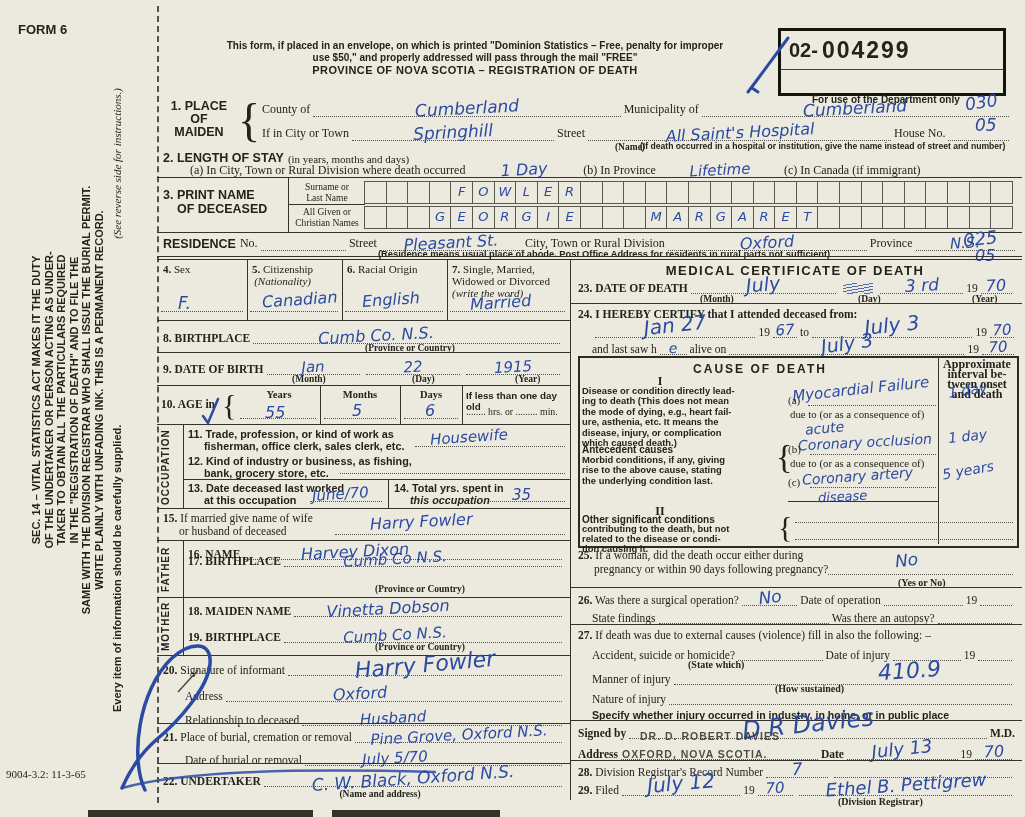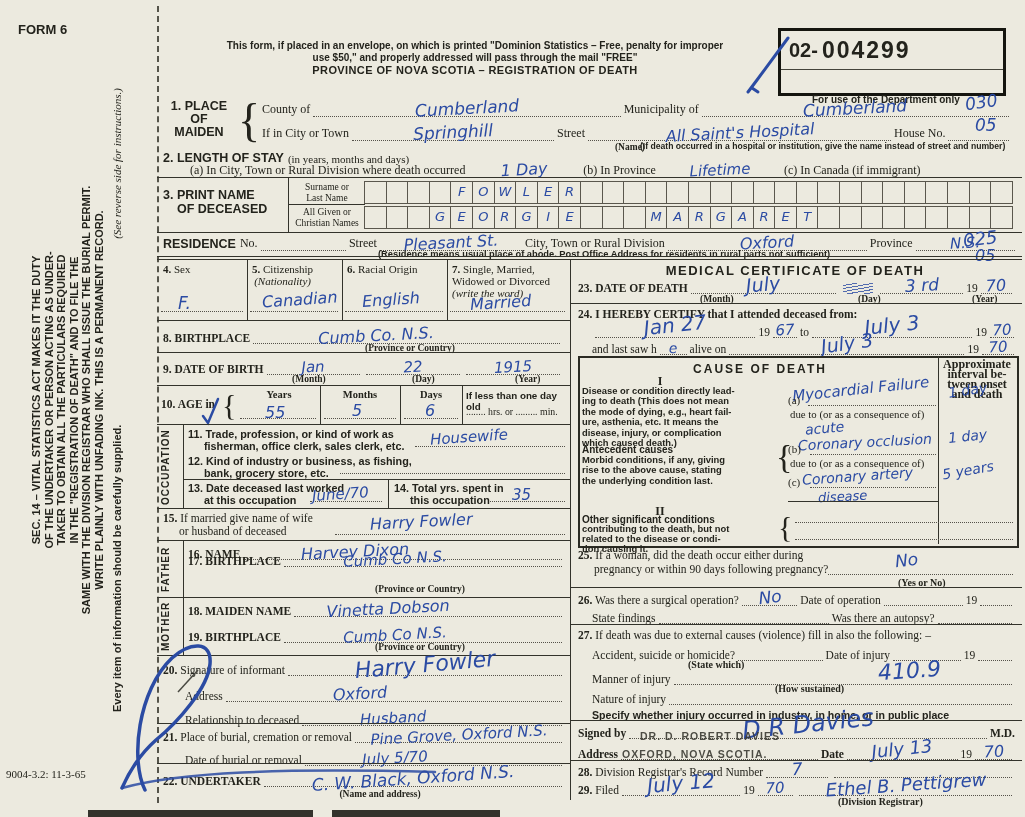--- a/index.html
+++ b/index.html
@@ -320,21 +320,21 @@
   <div class="a hl" style="left:183px;top:479px;width:387px;border-top-width:1px;"></div>
   <div class="a sn b" style="left:188px;top:482px;font-size:10.8px;line-height:12px;">
     <div><span>13.</span> <span>Date deceased last worked</span></div>
     <div style="padding-left:16px;">at this occupation</div>
   </div>
   <div class="a" style="left:310px;top:501px;width:72px;border-bottom:1px dotted #55524a;"></div>
   <div class="a hw" style="left:312px;top:485px;font-size:15px;transform:rotate(-4deg);">June/70</div>
   <div class="a vl" style="left:388px;top:479px;height:29px;"></div>
   <div class="a sn b" style="left:394px;top:482px;font-size:10.8px;line-height:12px;">
     <div><span>14.</span> <span>Total yrs. spent in</span></div>
-    <div style="padding-left:16px;">this occupation</div>
+    <div style="padding-left:16px;font-style:italic;">this occupation</div>
   </div>
   <div class="a" style="left:490px;top:501px;width:75px;border-bottom:1px dotted #55524a;"></div>
   <div class="a hw" style="left:512px;top:486px;font-size:15px;">35</div>
   <div class="a hl" style="left:157px;top:508px;width:413px;"></div>
 
   <div class="a sf" style="left:163px;top:512px;font-size:11.5px;line-height:13px;">
     <div><b>15.</b> <span>If married give name of wife</span></div>
     <div style="padding-left:16px;">or husband of deceased</div>
   </div>
   <div class="a" style="left:335px;top:534px;width:230px;border-bottom:1px dotted #55524a;"></div>

